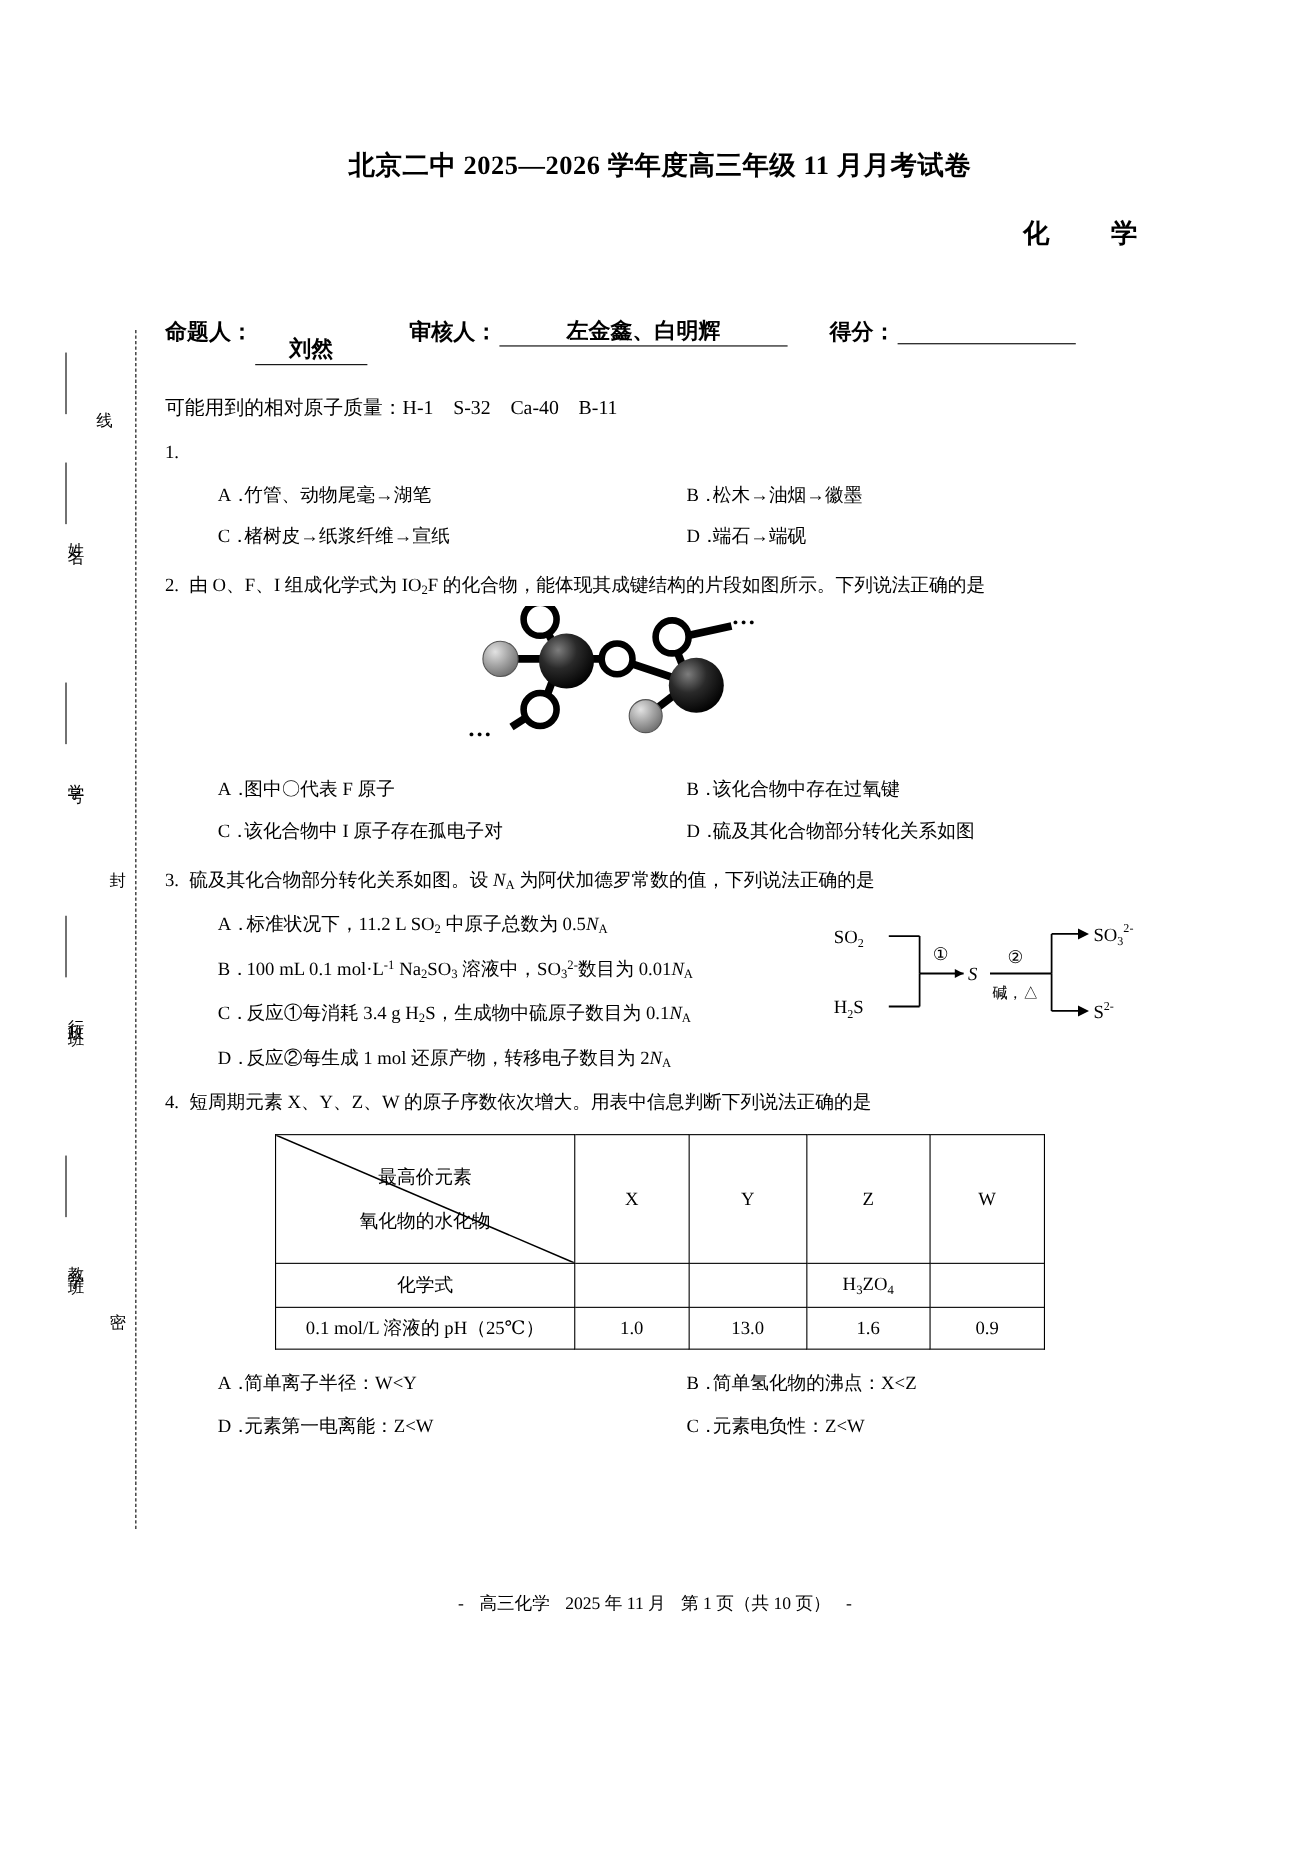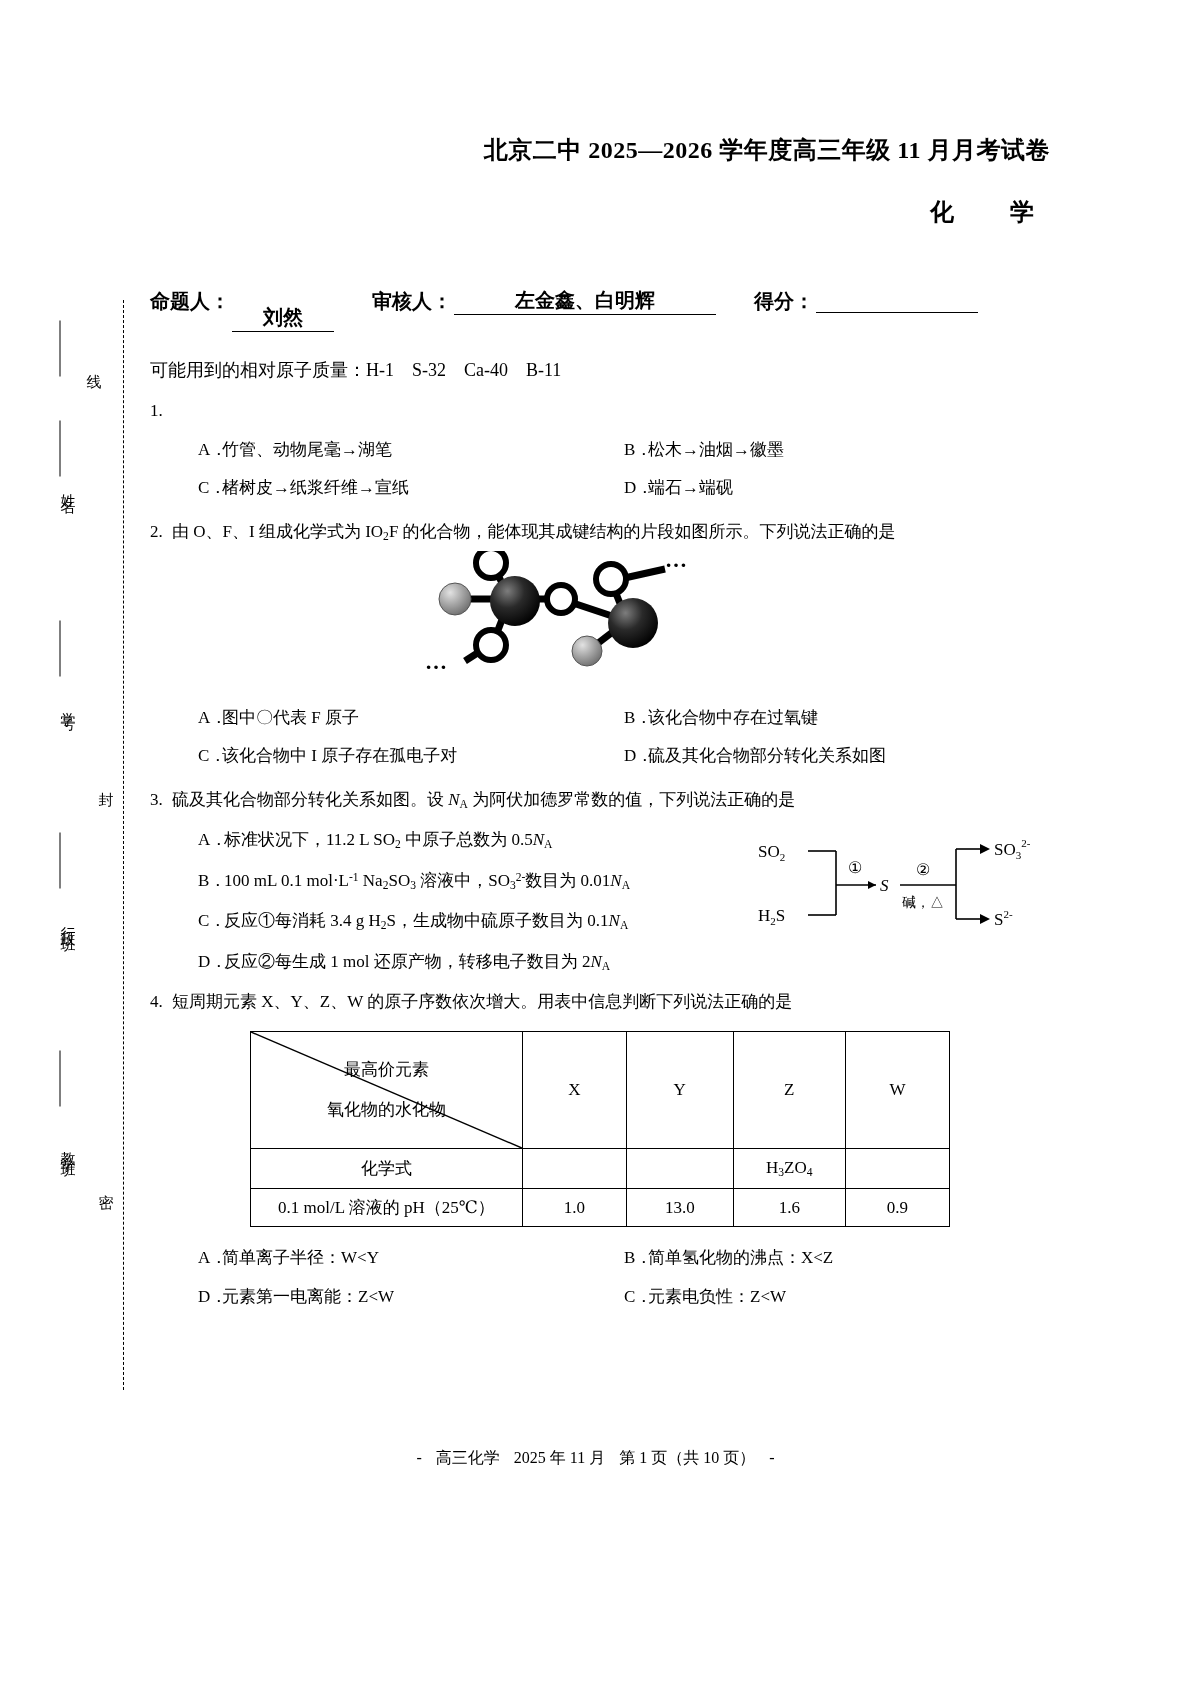--- a/index.html
+++ b/index.html
@@ -17,21 +17,21 @@
   .margin-col{position:absolute;left:0;top:0;width:150px;height:1684px;}
   .vline{position:absolute;left:123px;top:300px;width:0;height:1090px;
          border-left:1px dashed #000;}
   .vtext{position:absolute;writing-mode:vertical-rl;text-orientation:upright;
          letter-spacing:5px;font-size:15px;white-space:nowrap;}
   .vrule{position:absolute;border-top:1px solid #000;width:56px;transform:rotate(90deg);}
 
   
   .content{position:absolute;left:150px;top:0;width:900px;}
 
-  .doc-title{font-size:24px;font-weight:bold;text-align:right;margin-top:134px;
+  .doc-title{font-size:24px;font-weight:bold;text-align:center;margin-top:134px;
              letter-spacing:0.5px;}
   .subject{font-size:24px;font-weight:bold;text-align:right;margin-top:30px;letter-spacing:16px;}
 
   .meta-line{font-size:20px;font-weight:bold;margin-top:42px;display:flex;align-items:center;
              white-space:nowrap;}
   .meta-line .lbl{margin-right:2px;}
   .meta-line .fill{border-bottom:1.3px solid #000;text-align:center;display:inline-block;
                    padding:0 6px;font-weight:bold;}
   .gap{display:inline-block;}
 

